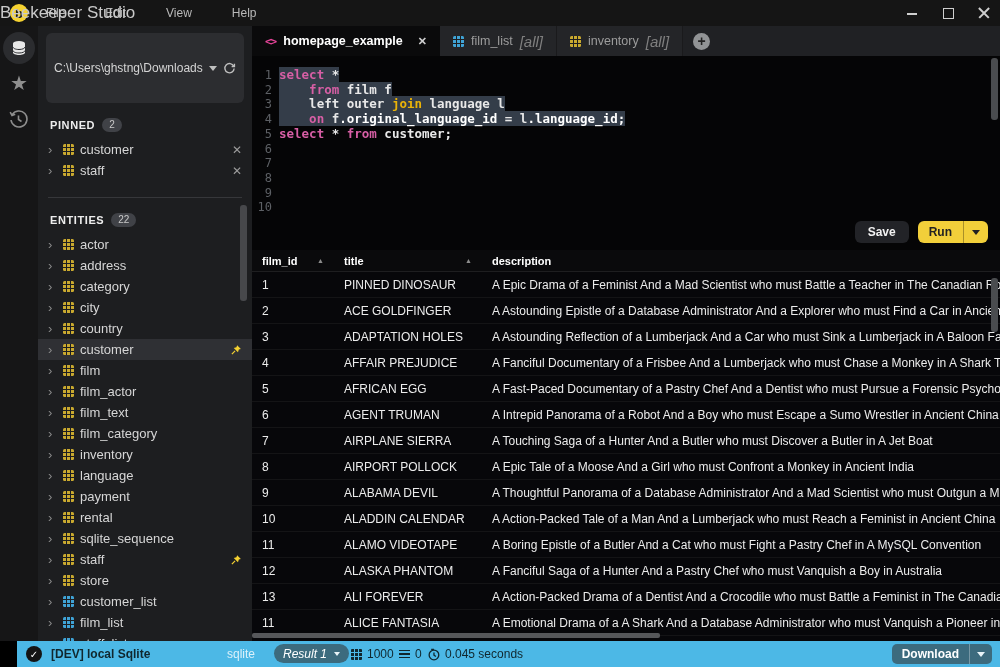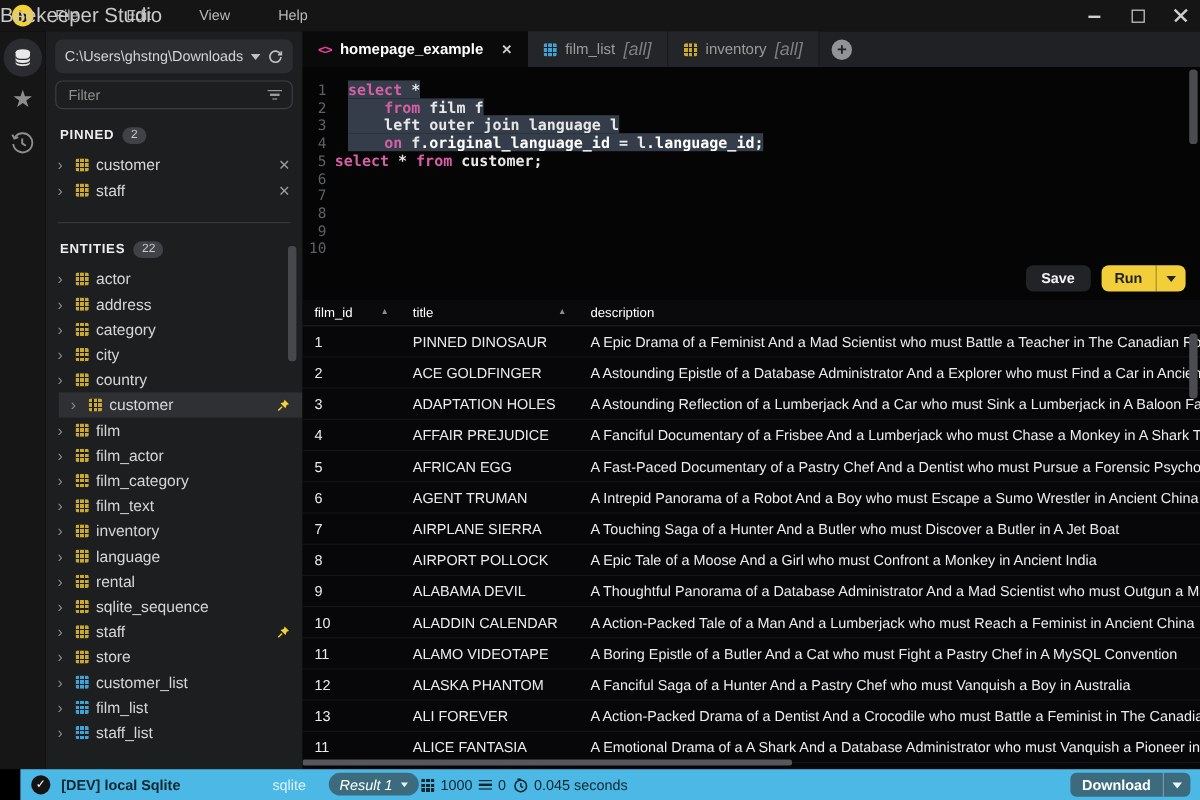--- a/index.html
+++ b/index.html
@@ -18,21 +18,21 @@
   .wc-max::before{content:"";position:absolute;left:1px;top:1px;width:9px;height:9px;border:1.5px solid #cfcfcf;}
   .wc-close::before,.wc-close::after{content:"";position:absolute;left:-1px;top:5px;width:14px;height:1.5px;background:#cfcfcf;}
   .wc-close::before{transform:rotate(45deg);} .wc-close::after{transform:rotate(-45deg);}
   
   .rail{position:absolute;left:0;top:26px;width:38px;bottom:26px;background:#161617;z-index:20;}
   .rail-db{position:absolute;left:3px;top:6px;width:32px;height:32px;border-radius:50%;background:#2b2c2f;display:flex;align-items:center;justify-content:center;}
   .rail-star{position:absolute;left:0;top:46px;width:38px;text-align:center;color:#8e8e8e;font-size:20px;line-height:22px;}
   .rail-hist{position:absolute;left:8px;top:83px;}
   
   .sidebar{position:absolute;left:38px;top:26px;width:214px;bottom:26px;background:#1d1e20;overflow:hidden;z-index:10;}
-  .conn{margin:7px 8px 0 8px;height:28px;background:#2c2d30;border-radius:6px;display:flex;align-items:center;padding:0 8px;gap:6px;}
+  .conn{margin:7px 8px 0 8px;height:38px;background:#2c2d30;border-radius:6px;display:flex;align-items:center;padding:16px 8px;gap:6px;}
   .conn-txt{flex:1;color:#d4d4d4;font-size:12px;white-space:nowrap;overflow:hidden;}
   .caret-down{width:0;height:0;border-left:4px solid transparent;border-right:4px solid transparent;border-top:5px solid #bfbfbf;display:inline-block;}
   .filterbox{margin:6px 8px 0 8px;height:22px;border:1px solid #3d3e41;border-radius:6px;display:flex;align-items:center;padding:0 8px;gap:6px;}
   .filterbox input{flex:1;background:transparent;border:none;outline:none;color:#cfcfcf;font-size:12px;font-family:"Liberation Sans",sans-serif;}
   .filterbox input::placeholder{color:#8f8f8f;}
   .funnel{display:flex;flex-direction:column;gap:2px;align-items:center;width:13px;}
   .funnel i{display:block;height:1.5px;background:#9a9a9a;}
   .funnel i:nth-child(1){width:12px;} .funnel i:nth-child(2){width:8px;} .funnel i:nth-child(3){width:4px;}
   .section-h{display:flex;align-items:center;gap:7px;padding:0 12px;margin-top:14px;height:16px;}
   .section-lbl{color:#ededed;font-size:11px;font-weight:bold;letter-spacing:.6px;}
@@ -63,33 +63,33 @@
   .tab-close{color:#cfcfcf;font-size:11px;margin-left:8px;}
   .tab-close::before{content:"\2715";}
   .code-ic{color:#e8459a;font-family:"DejaVu Sans Mono",monospace;font-size:11px;font-weight:bold;letter-spacing:-1px;}
   .code-ic::before{content:"<>";}
   .addtab{width:17px;height:17px;border-radius:50%;background:#919395;margin:auto 0 auto 10px;display:flex;align-items:center;justify-content:center;color:#222;font-size:14px;font-weight:bold;flex:none;}
   .addtab::before{content:"+";margin-top:-1px;}
   
   .editor{position:absolute;left:0;top:30px;right:0;height:194px;background:#050506;}
   .gutter{position:absolute;left:0;top:12px;width:20px;text-align:right;color:#5d6065;font:12px "DejaVu Sans Mono",monospace;line-height:14.7px;}
   .codepane{position:absolute;left:27px;top:12px;font:bold 12.5px "DejaVu Sans Mono",monospace;color:#e8e8e8;line-height:14.7px;white-space:pre;}
-  .sel{background:#343d49;margin-left:11px;}
-  .tok-kw{color:#d75fa5;} .tok-bl{color:#e5e5e5;} .tok-cy{color:#ffffff;} .tok-pl{color:#e8e8e8;}
+  .sel{background:#343d49;}
+  .tok-kw{color:#d75fa5;} .tok-bl{color:#eab308;} .tok-cy{color:#ffffff;} .tok-pl{color:#e8e8e8;}
   .ed-scroll{position:absolute;right:2px;top:2px;width:7px;height:62px;border-radius:3px;background:#4a4c4f;}
   .editor-actions{position:absolute;right:12px;bottom:7px;display:flex;gap:9px;}
   .btn-save{height:22px;background:#222327;color:#f2f2f2;border-radius:6px;display:flex;align-items:center;padding:0 13px;font-size:12px;font-weight:bold;}
   .btn-run{height:22px;background:#f2cf3a;color:#222;border-radius:6px;display:flex;align-items:center;font-size:12px;font-weight:bold;}
   .btn-run-lbl{padding:0 11px;}
   .btn-run-caret{border-left:1px solid rgba(0,0,0,.3);align-self:stretch;display:flex;align-items:center;padding:0 8px;}
   .btn-run-caret .caret-down{border-top-color:#222;}
   
   .results{position:absolute;left:0;top:224px;right:0;bottom:0;background:#07070a;overflow:hidden;}
   .thead{height:21px;display:flex;align-items:center;background:#0a0a0c;border-bottom:1px solid #1e1e20;}
-  .th{display:flex;align-items:center;padding:0 10px;color:#fff;font-size:11px;font-weight:normal;flex:none;}
+  .th{display:flex;align-items:center;padding:0 10px;color:#fff;font-size:11px;font-weight:bold;flex:none;}
   .arrow-up{margin-left:auto;color:#8c8c8c;font-size:7px;padding-left:8px;}
   .arrow-up::before{content:"\25B2";}
   .c-id{width:62px;} .c-title{width:128px;} .c-desc{width:540px;}
   .tr{height:25px;display:flex;align-items:center;border-bottom:1px solid #141416;color:#ececec;font-size:12px;}
   .td{padding:0 10px;white-space:nowrap;overflow:hidden;flex:none;}
   .tb-scroll{position:absolute;right:2px;top:28px;width:7px;height:54px;border-radius:3px;background:#4a4c4f;}
   .h-scroll{position:absolute;left:0;bottom:3px;width:408px;height:5px;border-radius:2px;background:#56575a;}
   
   .statusbar{position:absolute;left:0;right:0;bottom:0;height:26px;background:#4cb8e6;z-index:40;font-size:12px;margin-left:17px;}
   .sb-check{position:absolute;left:9px;top:5px;width:16px;height:16px;border-radius:50%;background:#141414;color:#fff;font-size:10px;display:flex;align-items:center;justify-content:center;}
@@ -154,28 +154,20 @@
 
   <div class="sidebar">
     <div class="conn">
       <span class="conn-txt">C:\Users\ghstng\Downloads</span>
       <span class="caret-down"></span>
       <svg width="13" height="13" viewBox="0 0 14 14">
         <path d="M11.5 4.5 A5 5 0 1 0 12 7" stroke="#bfbfbf" stroke-width="1.5" fill="none"></path>
         <path d="M12.3 1.8 v3 h-3" stroke="#bfbfbf" stroke-width="1.5" fill="none"></path>
       </svg>
     </div>
-    <div class="filterbox">
-      <input type="text" placeholder="Filter" style="">
-      <span class="funnel">
-          <i></i>
-          <i></i>
-          <i></i>
-        </span>
-    </div>
 
     <div class="section-h">
       <span class="section-lbl">PINNED</span>
       <span class="badge">2</span>
     </div>
     <div class="slist" id="pinned-list">
         <div class="sitem">
           <span class="chev"></span>
           <span class="grid-ic grid-y"></span>
           <span>customer</span>
@@ -238,36 +230,41 @@
           <span>film</span>
         </div>
         <div class="sitem">
           <span class="chev"></span>
           <span class="grid-ic grid-y"></span>
           <span>film_actor</span>
         </div>
         <div class="sitem">
           <span class="chev"></span>
           <span class="grid-ic grid-y"></span>
+          <span>film_text</span>
+        </div>
+        <div class="sitem">
+          <span class="chev"></span>
+          <span class="grid-ic grid-y"></span>
           <span>film_category</span>
         </div>
         <div class="sitem">
           <span class="chev"></span>
           <span class="grid-ic grid-y"></span>
-          <span>film_text</span>
-        </div>
-        <div class="sitem">
-          <span class="chev"></span>
-          <span class="grid-ic grid-y"></span>
           <span>inventory</span>
         </div>
         <div class="sitem">
           <span class="chev"></span>
           <span class="grid-ic grid-y"></span>
           <span>language</span>
+        </div>
+        <div class="sitem">
+          <span class="chev"></span>
+          <span class="grid-ic grid-y"></span>
+          <span>payment</span>
         </div>
         <div class="sitem">
           <span class="chev"></span>
           <span class="grid-ic grid-y"></span>
           <span>rental</span>
         </div>
         <div class="sitem">
           <span class="chev"></span>
           <span class="grid-ic grid-y"></span>
           <span>sqlite_sequence</span>

